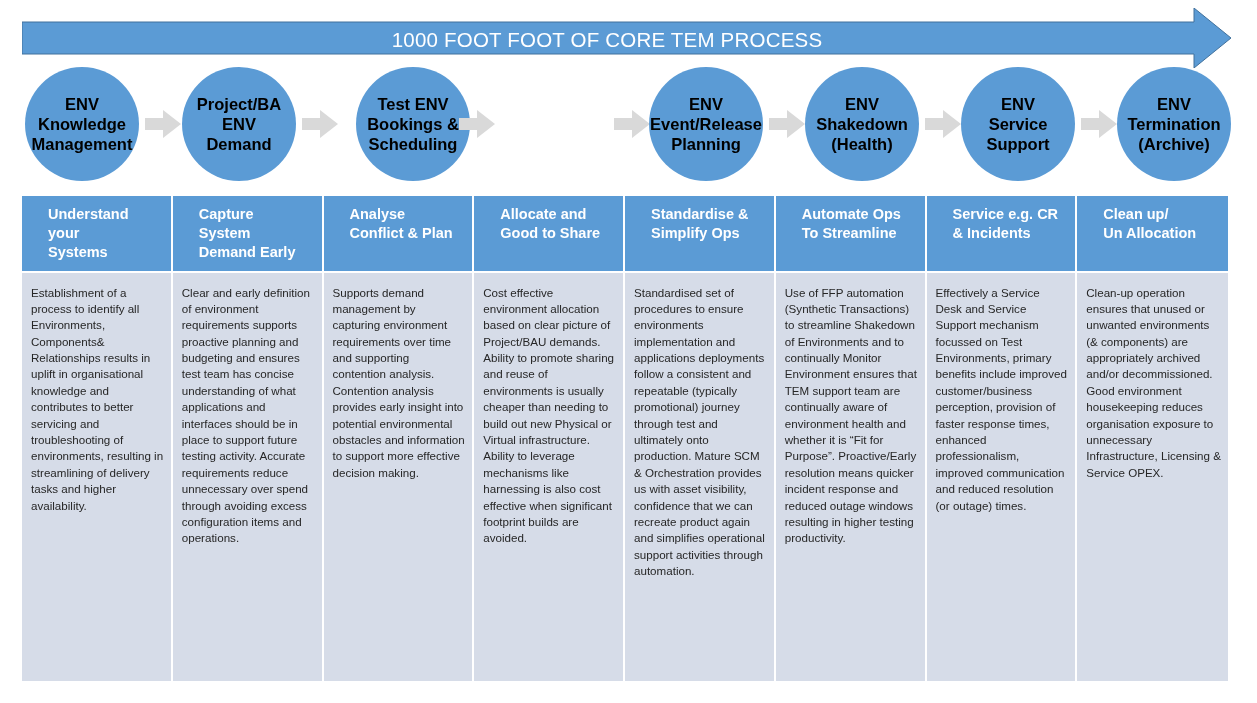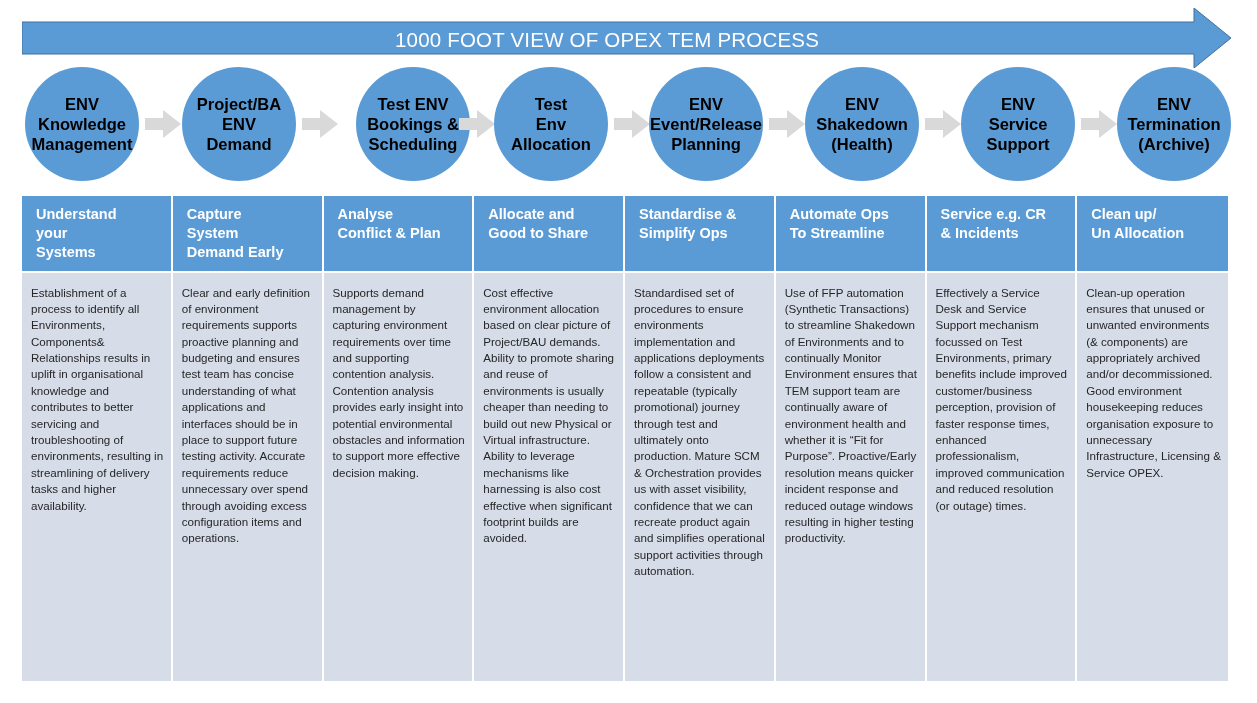--- a/index.html
+++ b/index.html
@@ -95,21 +95,21 @@
   #benefit-table col { width: 150.75px; }
 
   #benefit-table thead th {
     background: #5B9BD5;
     color: #ffffff;
     font-size: 14.5px;
     font-weight: bold;
     line-height: 1.3;
     text-align: left;
     vertical-align: top;
-    padding: 9px 6px 9px 14px;
+    padding: 9px 6px 9px 26px;
     height: 72px;
     border-right: 2px solid #ffffff;
     border-bottom: 2px solid #ffffff;
     box-sizing: border-box;
     white-space: pre-line;
   }
   #benefit-table thead th:last-child { border-right: none; }
 
   #benefit-table tbody td {
     background: #D6DCE8;
@@ -125,21 +125,21 @@
   }
   #benefit-table tbody td:last-child { border-right: none; }
 </style>
 </head>
 <body>
 
 <div id="banner-wrap">
   <svg id="banner-svg" width="1210" height="60" viewBox="0 0 1210 60">
     <polygon points="0,14 1172,14 1172,0 1209,30 1172,60 1172,46 0,46" fill="#5B9BD5" stroke="#41719C" stroke-width="1"></polygon>
   </svg>
-  <div id="banner-title">1000 FOOT VIEW OF OPEX TEM PROCESS</div>
+  <div id="banner-title">1000 FOOT FOOT OF CORE TEM PROCESS</div>
 </div>
 
 <div id="process-row">
 
   <div class="process-node" style="left:25px">
     <span class="node-label">ENV
 Knowledge
 Management</span>
   </div>
   <svg class="chev" style="left:145px" viewBox="0 0 36 28">
@@ -157,25 +157,20 @@
 
   <div class="process-node" style="left:356px">
     <span class="node-label">Test ENV
 Bookings &amp;
 Scheduling</span>
   </div>
   <svg class="chev" style="left:459px" viewBox="0 0 36 28">
     <polygon points="0,8 18,8 18,0 36,14 18,28 18,20 0,20" fill="#D9D9D9"></polygon>
   </svg>
 
-  <div class="process-node" style="left:494px">
-    <span class="node-label">Test
-Env
-Allocation</span>
-  </div>
   <svg class="chev" style="left:614px" viewBox="0 0 36 28">
     <polygon points="0,8 18,8 18,0 36,14 18,28 18,20 0,20" fill="#D9D9D9"></polygon>
   </svg>
 
   <div class="process-node" style="left:649px">
     <span class="node-label">ENV
 Event/Release
 Planning</span>
   </div>
   <svg class="chev" style="left:769px" viewBox="0 0 36 28">

